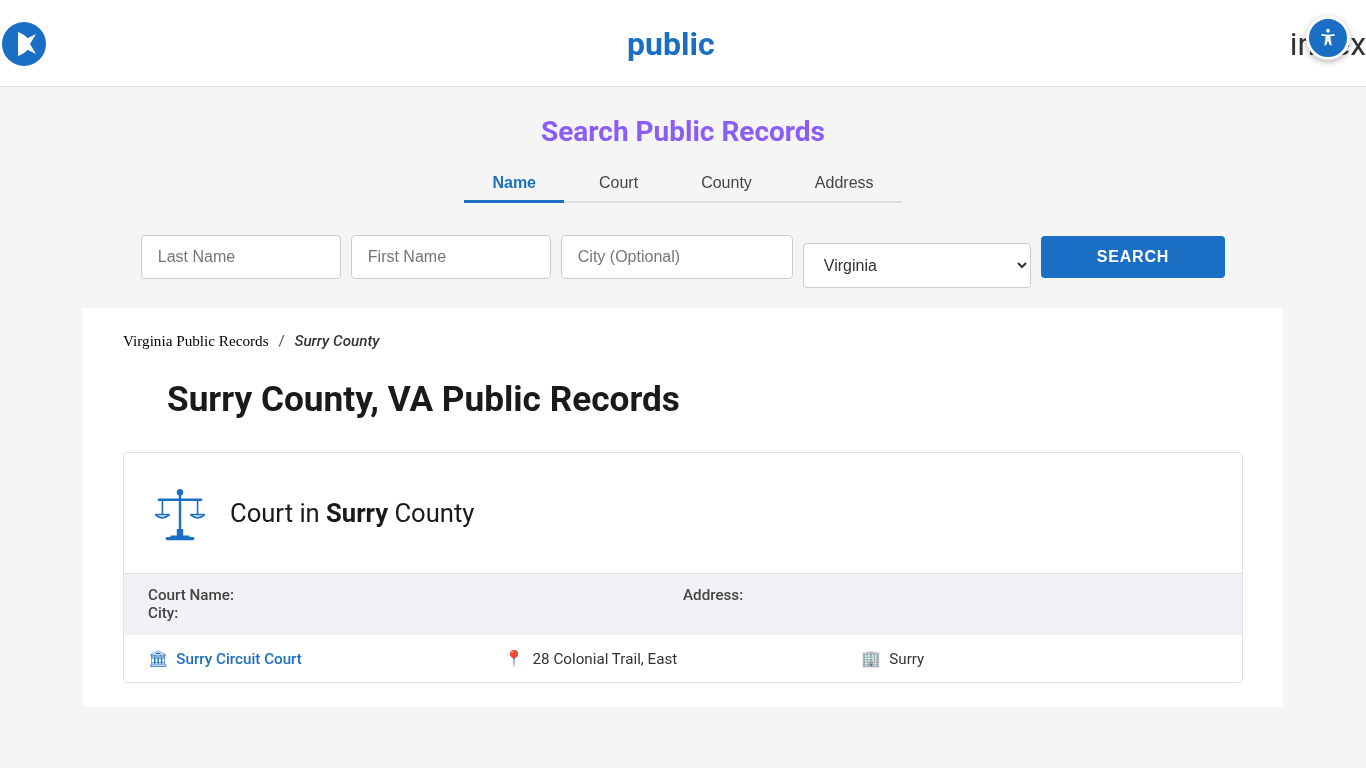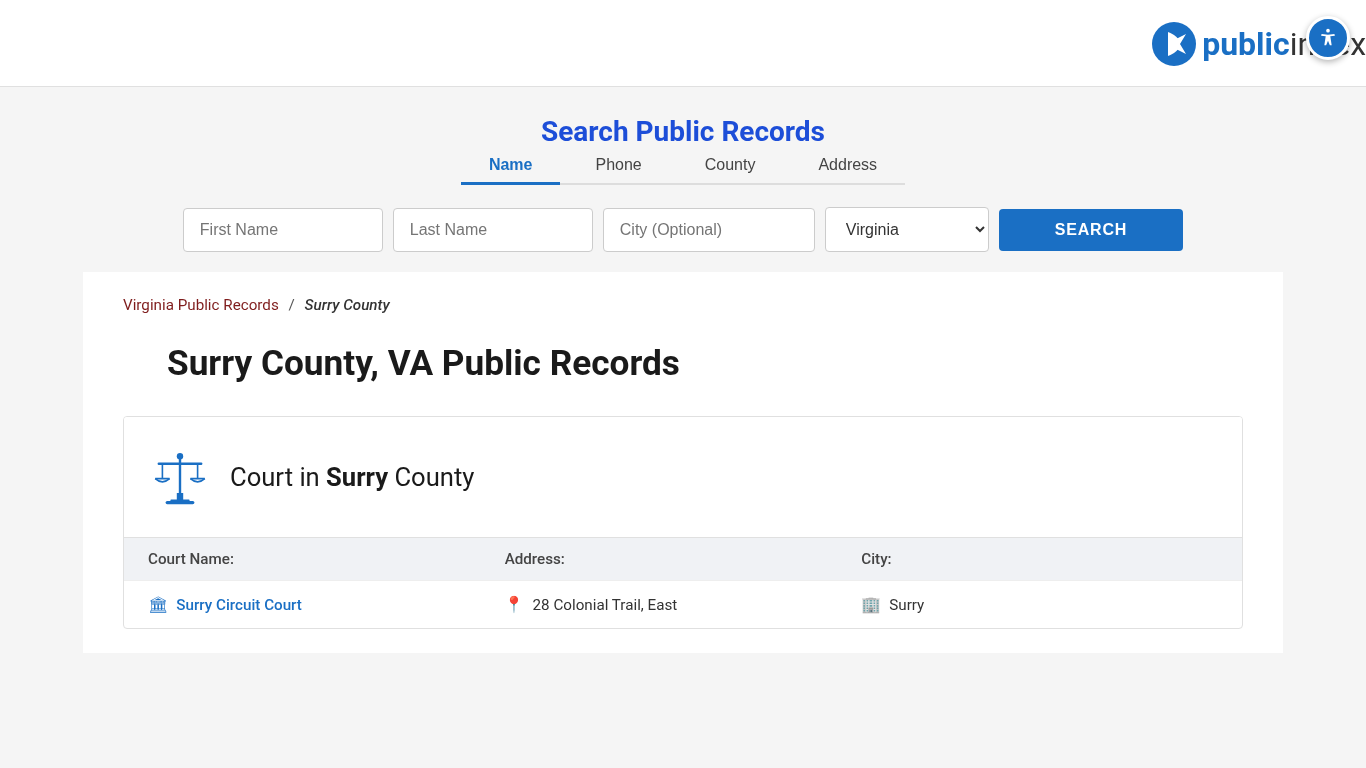--- a/index.html
+++ b/index.html
@@ -35,21 +35,21 @@
     
     .header {
       background: #fff;
       padding: 20px 0 0 0;
       text-align: center;
       border-bottom: 1px solid #e0e0e0;
     }
     .logo-area {
       display: flex;
       align-items: center;
-      justify-content: flex-end;
+      justify-content: space-between;
       margin-bottom: 18px;
     }
     .logo-icon {
       width: 48px;
       height: 48px;
       margin-right: 4px;
     }
     .logo-text-public {
       font-size: 2rem;
       font-weight: 700;
@@ -63,21 +63,22 @@
 
     
     .search-section {
       background: #f5f5f5;
       padding: 28px 20px 20px;
       text-align: center;
     }
     .search-title {
       font-size: 1.75rem;
       font-weight: 700;
-      color: #1d4ed8;
+      color: #8b5cf6;
+      margin-bottom: 18px;
     }
 
     
     .tabs {
       display: flex;
       justify-content: space-between;
       gap: 7px;
       margin-bottom: 22px;
       border-bottom: 2px solid #ddd;
       width: fit-content;
@@ -117,25 +118,26 @@
       padding: 12px 16px;
       border: 1.5px solid #ccc;
       border-radius: 4px;
       font-size: 1rem;
       color: #aaa;
       background: #fff;
       outline: none;
     }
     .input-first { width: 200px; }
     .input-last { width: 200px; }
-    .input-city { width: 212px; }
+    .input-city { width: 232px; }
     .input-state {
-      width: 164px;
+      width: 228px;
       appearance: auto;
       color: #333;
+      margin-top: 18px;
     }
     .search-btn {
       padding: 12px 56px;
       background: #1a6fc4;
       color: #fff;
       border: none;
       border-radius: 4px;
       font-size: 1rem;
       font-weight: 700;
       letter-spacing: 0.05em;
@@ -151,22 +153,23 @@
       background: #fff;
     }
 
     
     .breadcrumb {
       font-size: 0.95rem;
       margin-bottom: 28px;
       color: #555;
     }
     .breadcrumb a {
-      color: #7f1d1d;
+      color: #000000;
       text-decoration: none;
+      font-family: Liberation Serif, serif;
     }
     .breadcrumb-separator {
       margin: 0 6px;
       color: #555;
     }
     .breadcrumb-current {
       color: #333;
       font-weight: 500;
       font-style: italic;
     }
@@ -204,21 +207,21 @@
       font-weight: 400;
       color: #1a1a1a;
     }
     .courts-heading strong {
       font-weight: 700;
     }
 
     
     .table-header {
       display: grid;
-      grid-template-columns: 1fr 1fr 1fr;
+      grid-template-columns: 1fr 1fr;
       background: #f0f2f5;
       padding: 12px 24px;
       border-top: 1px solid #e0e0e0;
     }
     .table-header-cell {
       font-size: 0.95rem;
       font-weight: 500;
       color: #444;
     }
 
@@ -268,28 +271,28 @@
     <span class="logo-text-public">public</span>
       <span class="logo-text-index">index</span>
   </div>
 </div>
 
 <div class="search-section">
   <h1 class="search-title">Search Public Records</h1>
 
   <div class="tabs">
     <button class="tab active">Name</button>
-    <button class="tab">Phone</button>
+    <button class="tab">Court</button>
     <button class="tab">County</button>
     <button class="tab">Address</button>
   </div>
 
   <div class="search-form">
+    <input class="search-input input-last" type="text" placeholder="Last Name" style="">
     <input class="search-input input-first" type="text" placeholder="First Name" style="">
-    <input class="search-input input-last" type="text" placeholder="Last Name" style="">
     <input class="search-input input-city" type="text" placeholder="City (Optional)" style="">
     <select class="search-input input-state">
       <option value="Virginia" selected="">Virginia</option>
       <option value="Alabama">Alabama</option>
       <option value="Alaska">Alaska</option>
       <option value="Arizona">Arizona</option>
       <option value="Arkansas">Arkansas</option>
       <option value="California">California</option>
       <option value="Colorado">Colorado</option>
       <option value="Connecticut">Connecticut</option>

